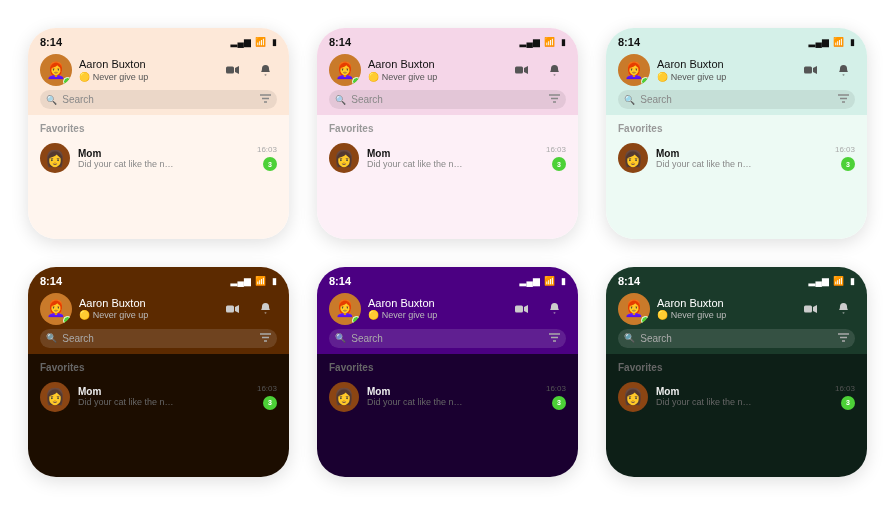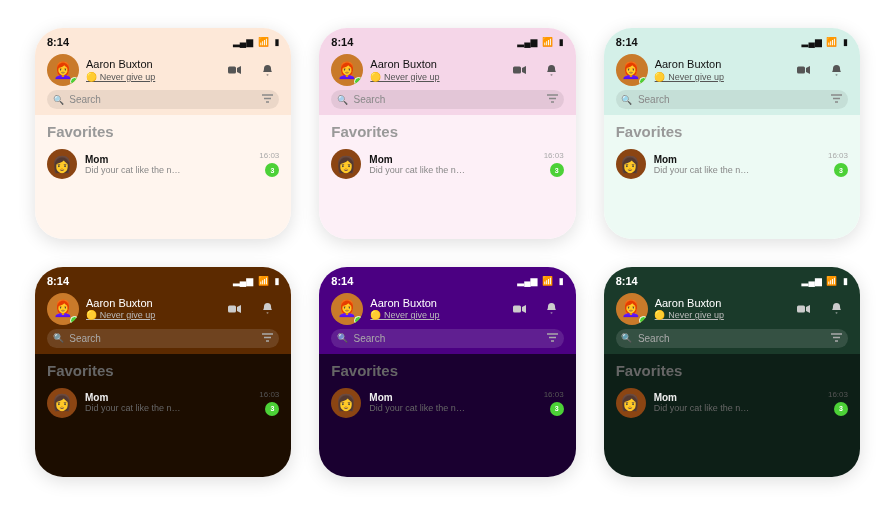--- a/index.html
+++ b/index.html
@@ -10,21 +10,21 @@
       display: flex;
       align-items: center;
       justify-content: center;
       font-family: -apple-system, BlinkMacSystemFont, 'Helvetica Neue', Arial, sans-serif;
     }
     .container {
       display: grid;
       grid-template-columns: repeat(3, 1fr);
       grid-template-rows: repeat(2, 1fr);
       gap: 28px;
-      padding: 28px 35px;
+      padding: 28px 28px;
       width: 100%;
       height: 100%;
     }
     .phone-frame {
       border-radius: 28px;
       overflow: hidden;
       box-shadow: 0 4px 18px rgba(0,0,0,0.13);
       display: flex;
       flex-direction: column;
       position: relative;
@@ -88,21 +88,21 @@
       height: 9px;
       border-radius: 50%;
       background: #4cd137;
       border: 1.5px solid white;
       position: absolute;
       bottom: 0;
       right: 0;
     }
     .profile-info { display: flex; flex-direction: column; }
     .profile-name { font-size: 11px; font-weight: 400; color: #111; line-height: 1.2; }
-    .profile-status { font-size: 9px; color: #555; text-decoration: underline; }
+    .profile-status { font-size: 9px; color: #555; }
     .dark .profile-name { color: #fff; }
     .dark .profile-status { color: #ccc; }
     .profile-actions {
       display: flex;
       align-items: center;
       gap: 8px;
     }
     .icon-btn {
       width: 24px;
       height: 24px;
@@ -128,21 +128,21 @@
     .dark .search-icon { color: #aaa; }
     .search-text { font-size: 10px; color: #888; flex: 1; }
     .dark .search-text { color: #aaa; }
     .filter-icon { font-size: 10px; color: #888; }
     .dark .filter-icon { color: #aaa; }
     .phone-body {
       flex: 1;
       padding: 8px 12px 6px 12px;
     }
     .section-label {
-      font-size: 15px;
+      font-size: 10px;
       font-weight: 600;
       color: #999;
       margin-bottom: 5px;
       text-transform: none;
     }
     .dark .section-label { color: #666; }
     .contact-row {
       display: flex;
       align-items: center;
       gap: 8px;

